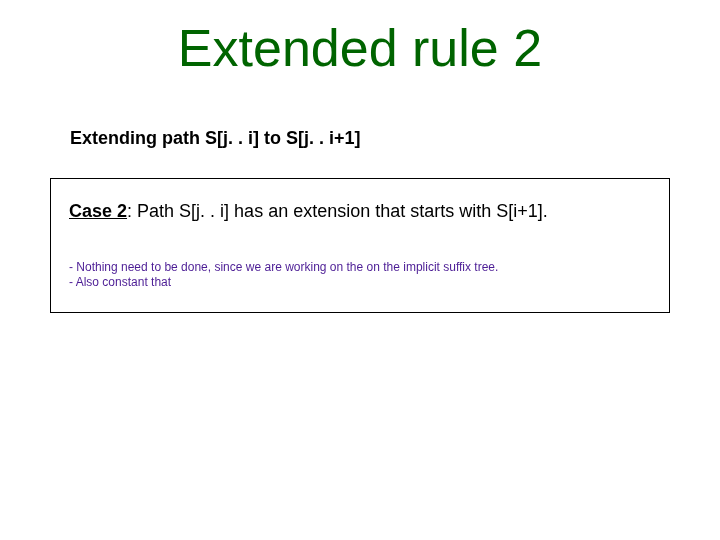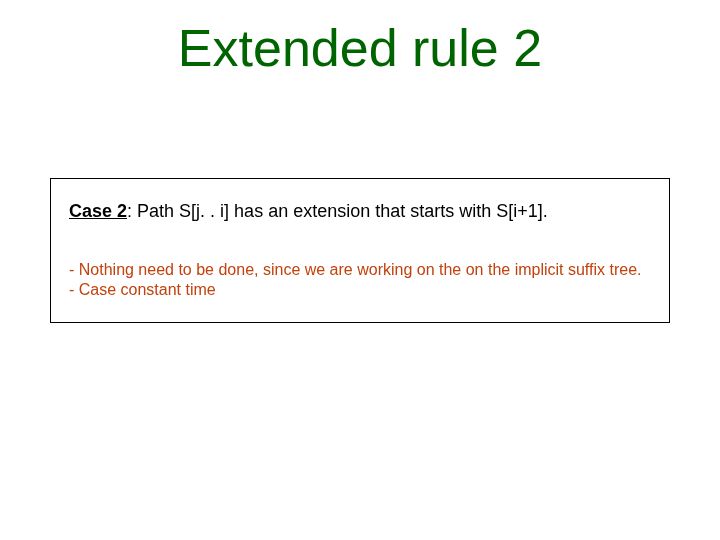--- a/index.html
+++ b/index.html
@@ -47,39 +47,40 @@
   .case-line {
     font-size: 18px;
     color: #000;
     margin-bottom: 38px;
   }
   .case-label {
     font-weight: bold;
     text-decoration: underline;
   }
   .body-text {
-    font-size: 16px;
-    color: #c2410c;
+    font-size: 12px;
+    color: #4c1d95;
     line-height: 1.25;
   }
 </style>
 </head>
 <body>
 
 <div class="slide">
 
   <div class="title">Extended rule 2</div>
 
+  <div class="subtitle">Extending path S[j. . i] to S[j. . i+1]</div>
 
   <div class="box">
 
     <div class="case-line">
       <span class="case-label">Case 2</span><span>:</span><span>  Path S[j. . i] has an extension that starts with S[i+1].</span>
     </div>
 
     <div class="body-text">
       <div> - Nothing need to be done, since we are working on the on the implicit suffix tree.</div>
-      <div>- Case constant time</div>
+      <div>- Also constant that</div>
     </div>
 
   </div>
 
 </div>
 
 </body></html>

